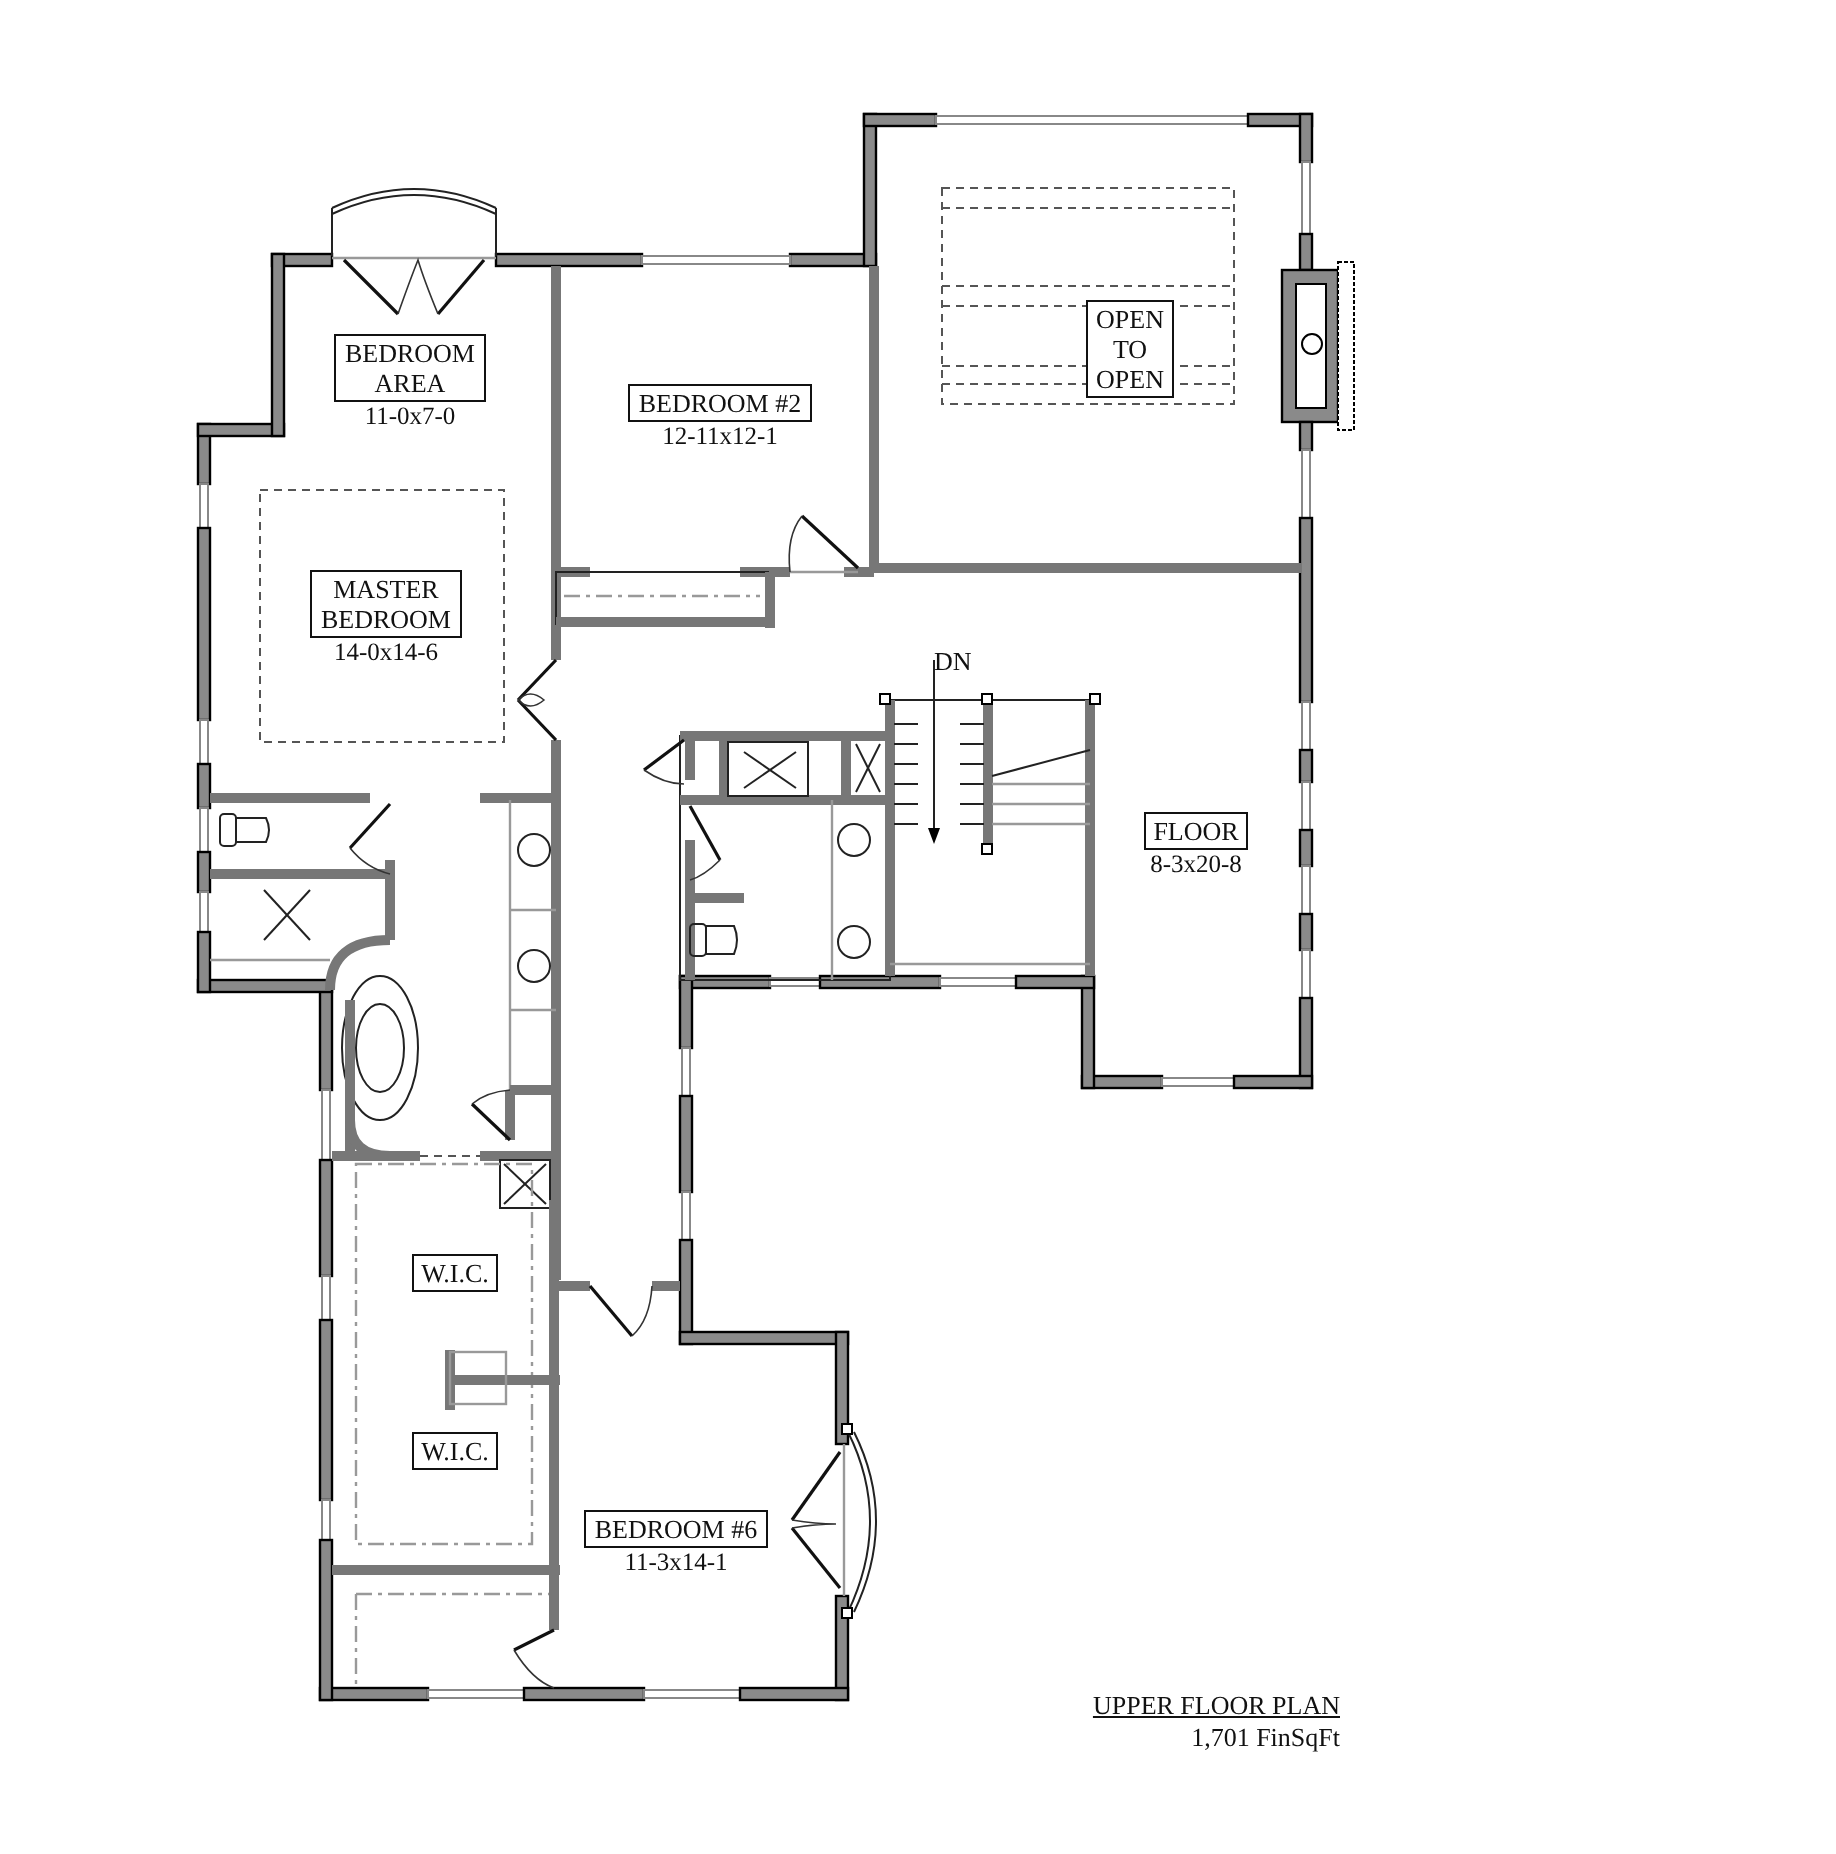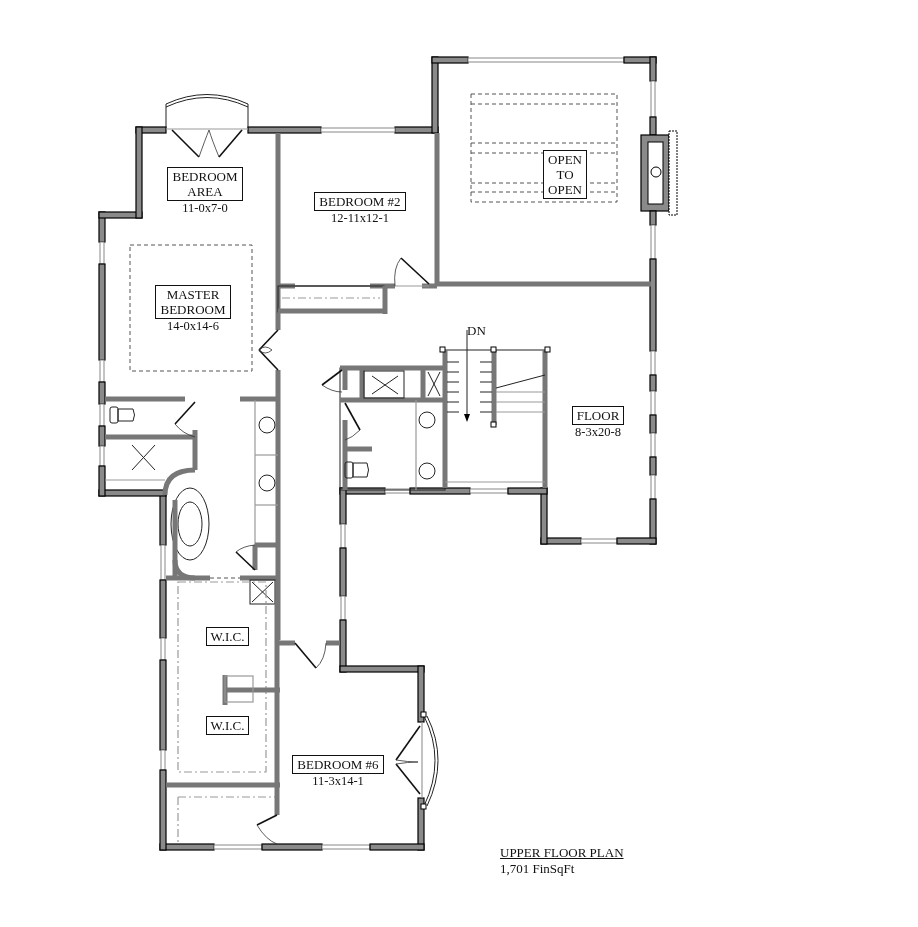--- a/index.html
+++ b/index.html
@@ -10,21 +10,21 @@
   .thin{fill:none;stroke:#222;stroke-width:1;}
   .gray{fill:none;stroke:#999;stroke-width:1.2;}
   .dash{fill:none;stroke:#555;stroke-width:1;stroke-dasharray:4 3;}
   .dashdot{fill:none;stroke:#999;stroke-width:1.2;stroke-dasharray:8 3 2 3;}
   .win{fill:#fff;stroke:#888;stroke-width:1;}
   .door{fill:none;stroke:#111;stroke-width:1.6;}
   .swing{fill:none;stroke:#333;stroke-width:0.8;}
   .lbl{position:absolute;text-align:center;font-size:13px;color:#111;line-height:15px;white-space:nowrap;}
   .lbl .box{display:inline-block;border:1px solid #111;padding:1px 4px;background:#fff;}
   .lbl .dim{display:block;font-size:12.5px;}
-  #title{position:absolute;left:500px;top:845px;width:170px;text-align:left;font-size:13px;line-height:16px;color:#111;}
+  #title{position:absolute;left:500px;top:845px;width:170px;text-align:right;font-size:13px;line-height:16px;color:#111;}
   #title .t1{text-decoration:underline;}
 </style>
 </head>
 <body>
 
 <svg id="plan" viewBox="0 0 918 927" xmlns="http://www.w3.org/2000/svg">
 
   <g>
 
     <rect class="wall" x="136" y="127" width="30" height="6"></rect>

